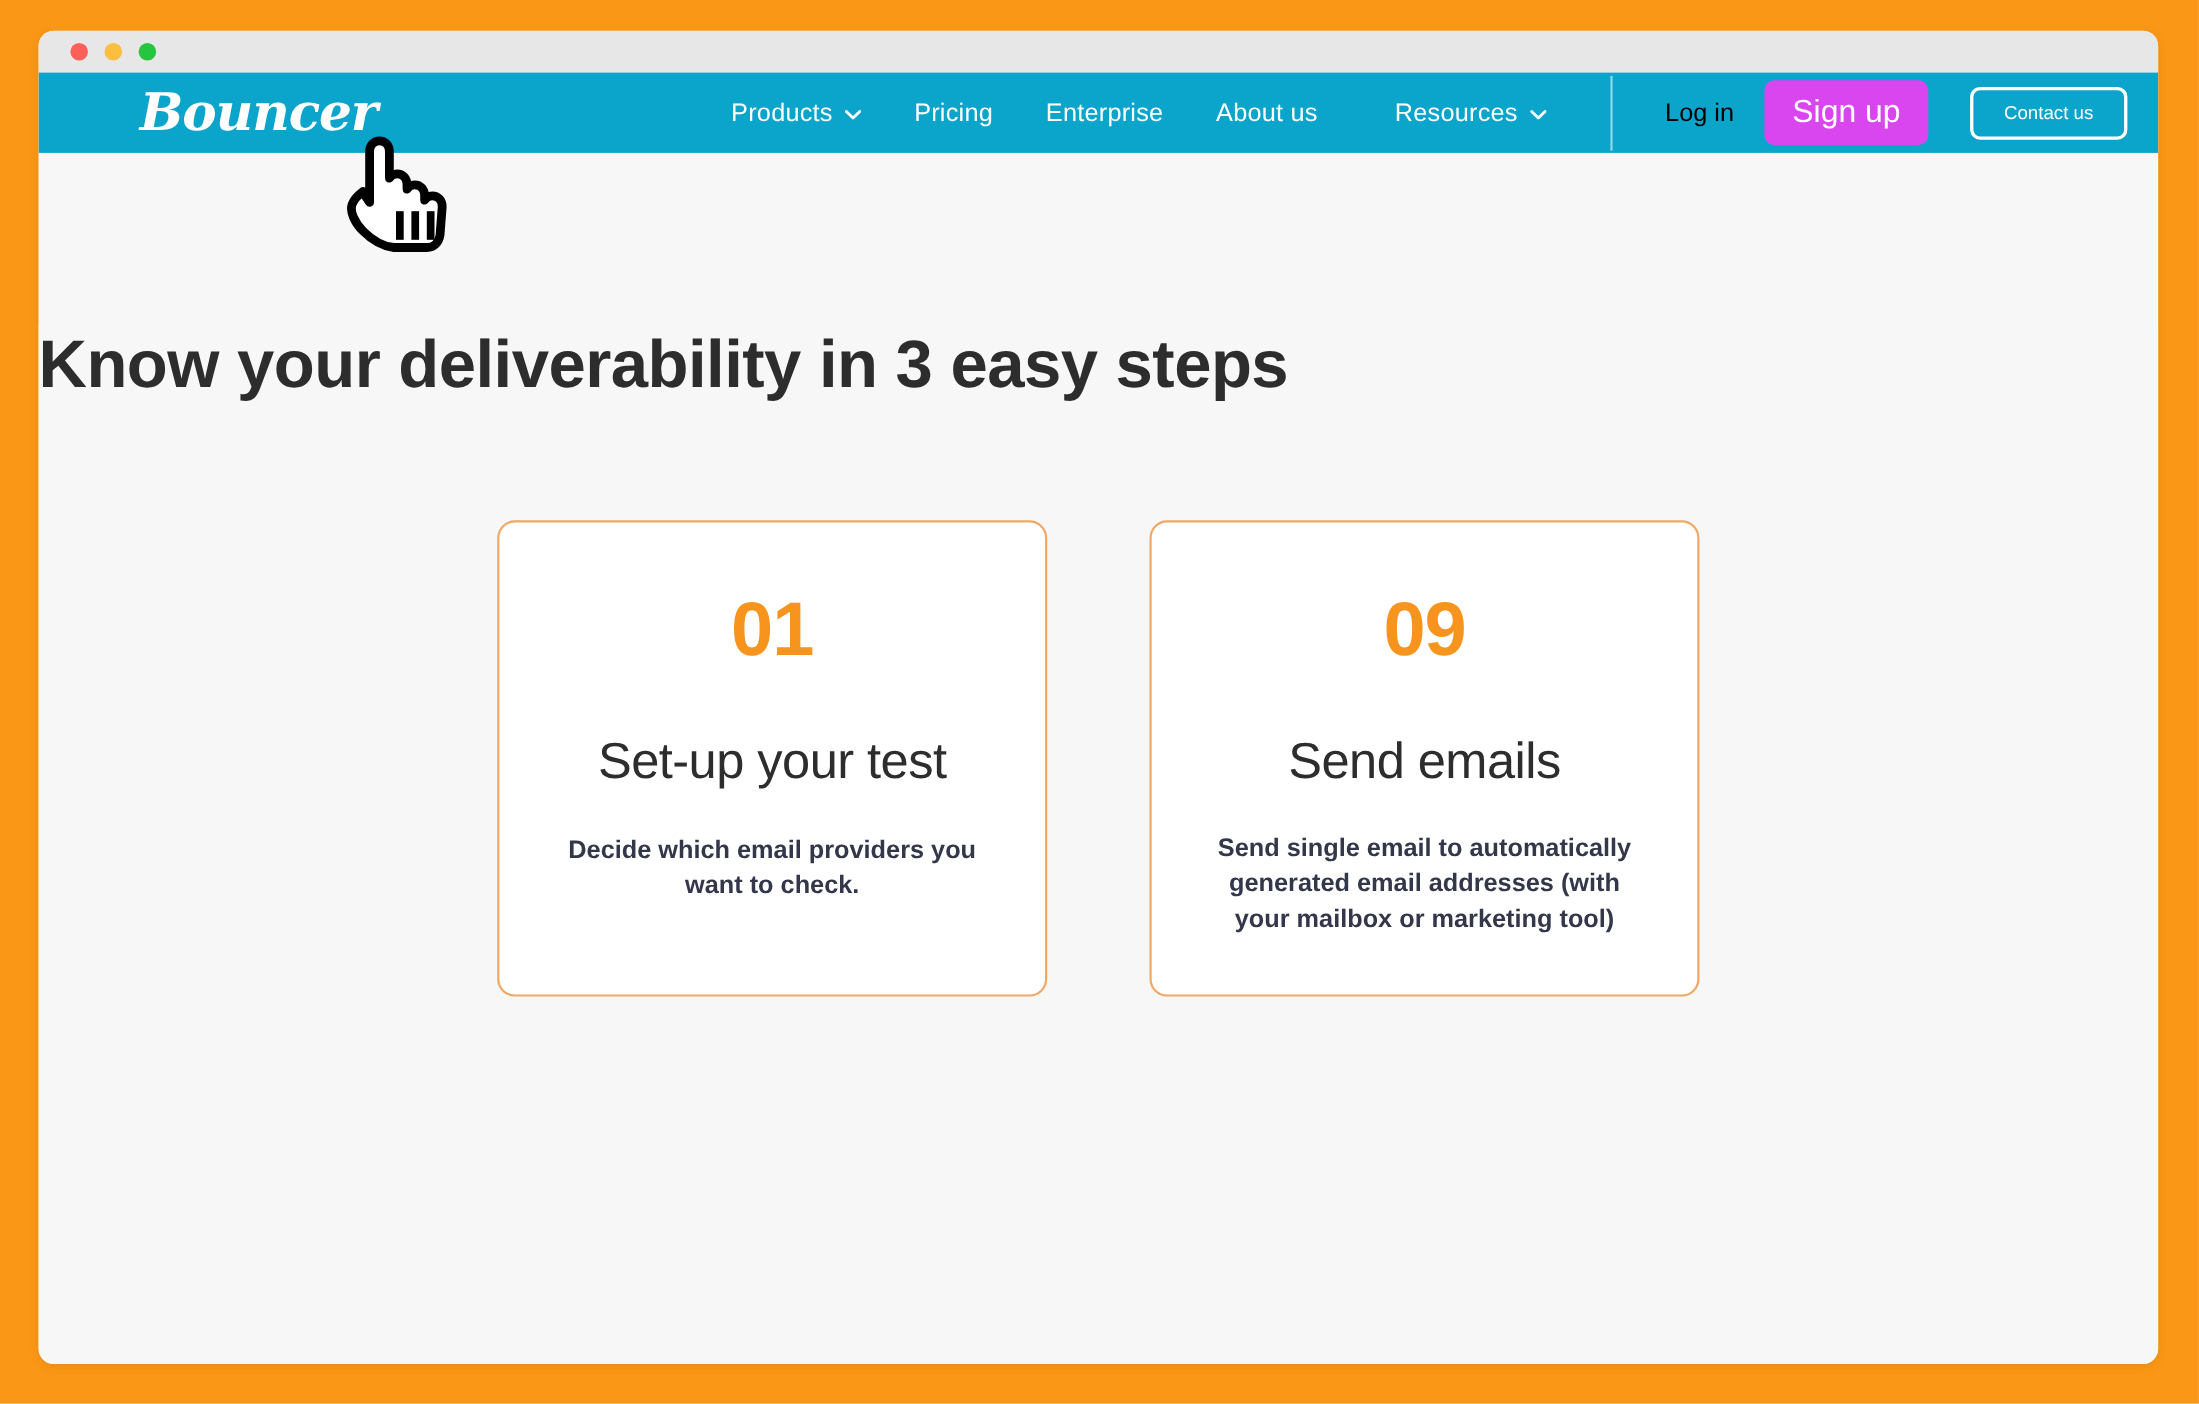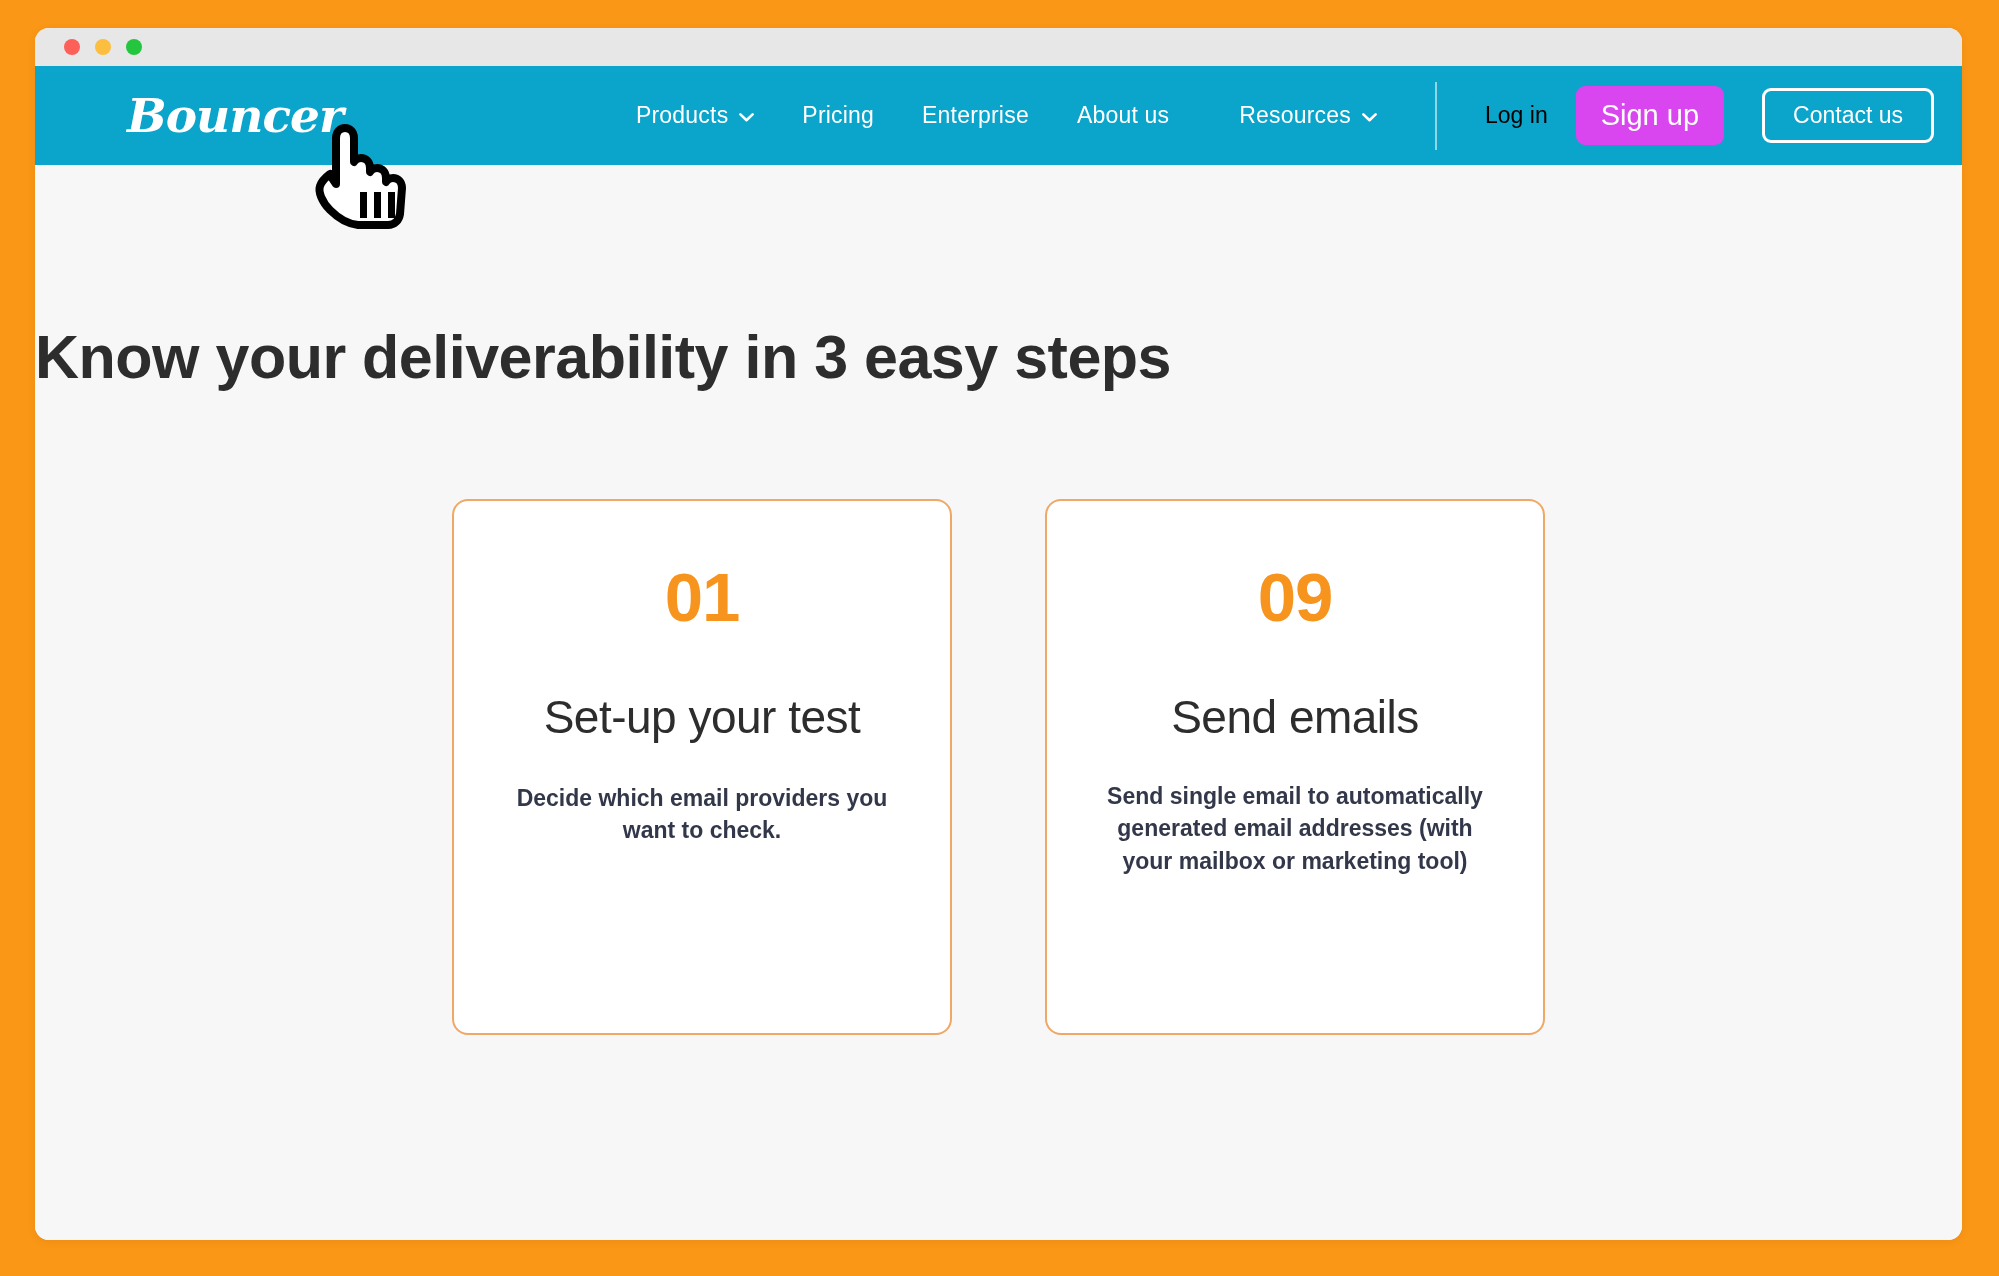--- a/index.html
+++ b/index.html
@@ -35,21 +35,21 @@
     padding-left:29px;
     gap:15px;
   }
   .dot { width:16px; height:16px; border-radius:50%; display:block; }
   .dot-red    { background:#FD6058; }
   .dot-yellow { background:#FBBE3F; }
   .dot-green  { background:#25C63F; }
 
   
   .navbar {
-    height:99px;
+    height:73px;
     background:#0BA4CB;
     display:flex;
     align-items:center;
     padding:0 28px 0 92px;
     position:relative;
   }
 
   .logo {
     font-family:"DejaVu Serif", serif;
     font-style:italic;
@@ -120,21 +120,21 @@
     padding:13px 25px;
     cursor:pointer;
     white-space:nowrap;
     font-family:inherit;
     margin-left:6px;
   }
 
   .btn-contact {
     background:transparent;
     color:#ffffff;
-    font-size:23px;
+    font-size:17px;
     border:3px solid #ffffff;
     border-radius:9px;
     padding:11px 28px;
     cursor:pointer;
     white-space:nowrap;
     font-family:inherit;
     margin-left:38px;
   }
 
   
@@ -164,21 +164,21 @@
 
   .cards {
     display:flex;
     justify-content:center;
     gap:93px;
     margin-top:107px;
   }
 
   .card {
     width:500px;
-    height:536px;
+    height:433px;
     background:#ffffff;
     border:2px solid #EFA866;
     border-radius:16px;
     display:flex;
     flex-direction:column;
     align-items:center;
     padding:62px 38px 0 38px;
     text-align:center;
   }
 

